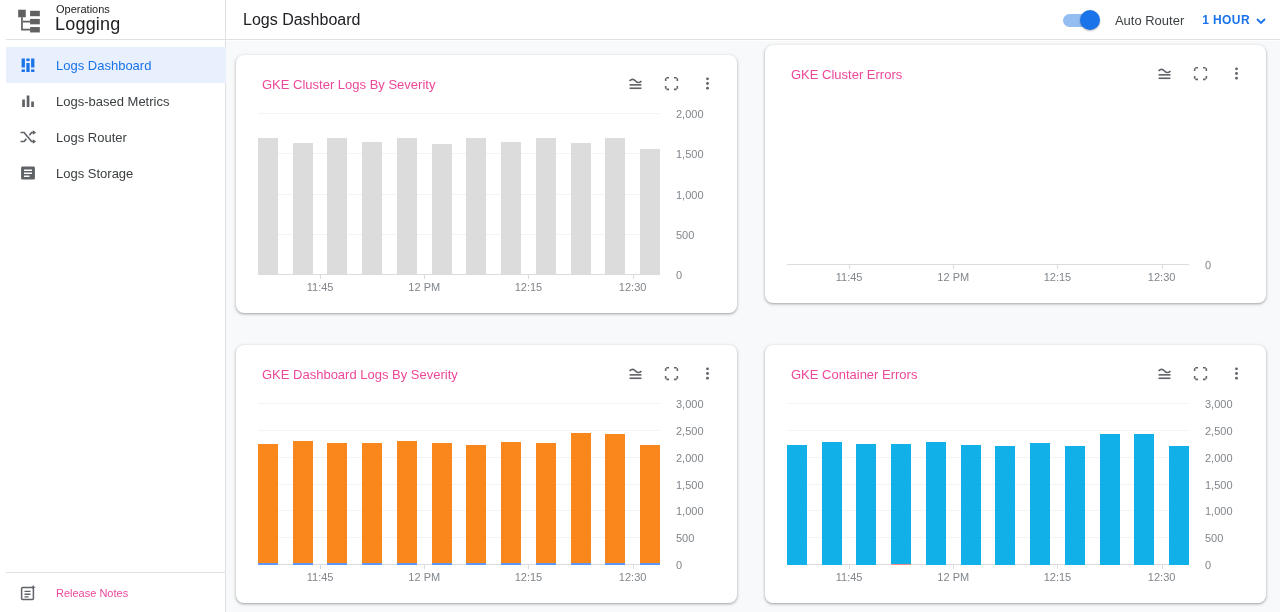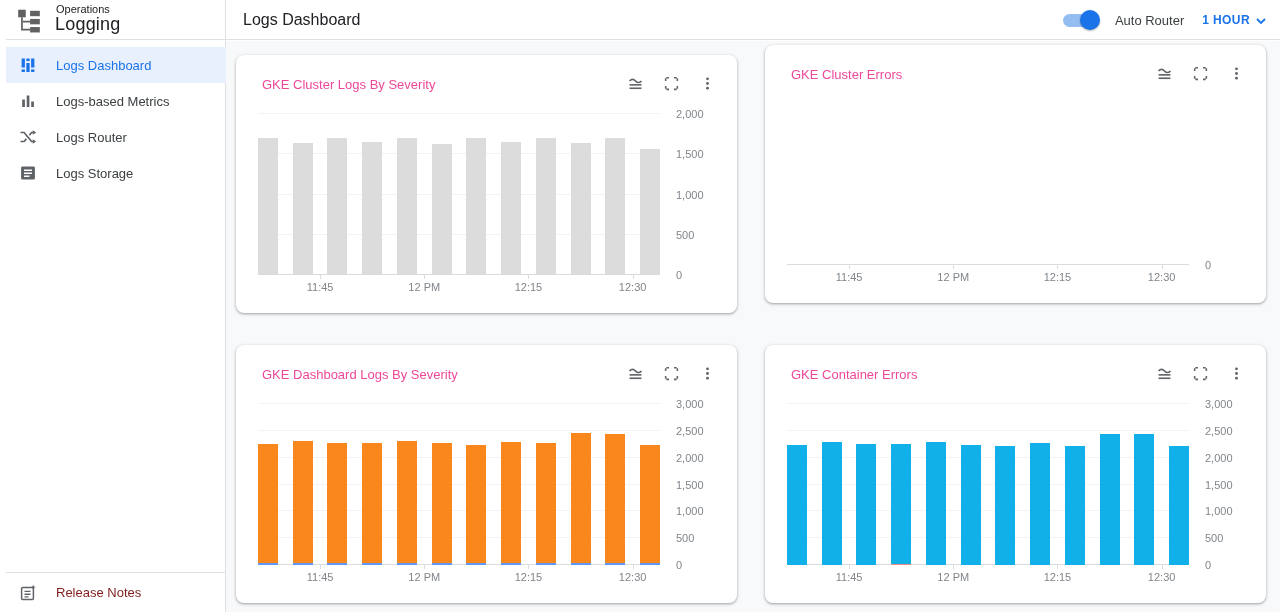--- a/index.html
+++ b/index.html
@@ -13,21 +13,21 @@
   .brand-eyebrow { position:absolute; left:50px; top:3px; font-size:11px; color:#202124; }
   .brand-name { position:absolute; left:49px; top:14px; font-size:18px; color:#202124; letter-spacing:.2px; }
   .nav { position:absolute; top:47px; left:0; width:220px; }
   .nav-item { position:relative; height:36px; display:flex; align-items:center; cursor:pointer; }
   .nav-item.selected { background:#e8f0fe; }
   .nav-item .nicon { position:absolute; left:13px; width:18px; height:18px; display:flex; align-items:center; justify-content:center; }
   .nav-item .nlabel { position:absolute; left:50px; font-size:13px; color:#3c4043; }
   .nav-item.selected .nlabel { color:#1a73e8; }
   .sidebar-footer { position:absolute; left:0; bottom:0; width:219px; height:40px; border-top:1px solid #e0e0e0; display:flex; align-items:center; cursor:pointer; }
   .sidebar-footer .nicon { position:absolute; left:13px; width:18px; height:18px; }
-  .sidebar-footer .nlabel { position:absolute; left:50px; font-size:13px; color:#7f1d1d; }
+  .sidebar-footer .nlabel { position:absolute; left:50px; font-size:11px; color:#ec4899; }
 
   
   .header { position:absolute; left:220px; top:0; width:1060px; height:40px; background:#fff; border-bottom:1px solid #e0e0e0; z-index:2; }
   .page-title { position:absolute; left:23px; top:0; line-height:40px; font-size:16px; color:#202124; }
   .hdr-right { position:absolute; right:14px; top:0; height:40px; display:flex; align-items:center; gap:12px; }
   .toggle { position:relative; width:34px; height:13px; border-radius:7px; background:#94bdf2; cursor:pointer; margin-right:6px; }
   .toggle .knob { position:absolute; left:17px; top:-3.5px; width:20px; height:20px; border-radius:50%; background:#1a73e8; box-shadow:0 1px 2px rgba(0,0,0,.3); }
   .auto-refresh-label { font-size:13px; color:#3c4043; }
   .time-range { display:flex; align-items:center; gap:6px; font-size:12px; font-weight:bold; color:#1a73e8; letter-spacing:.4px; cursor:pointer; margin-left:6px; }
 

